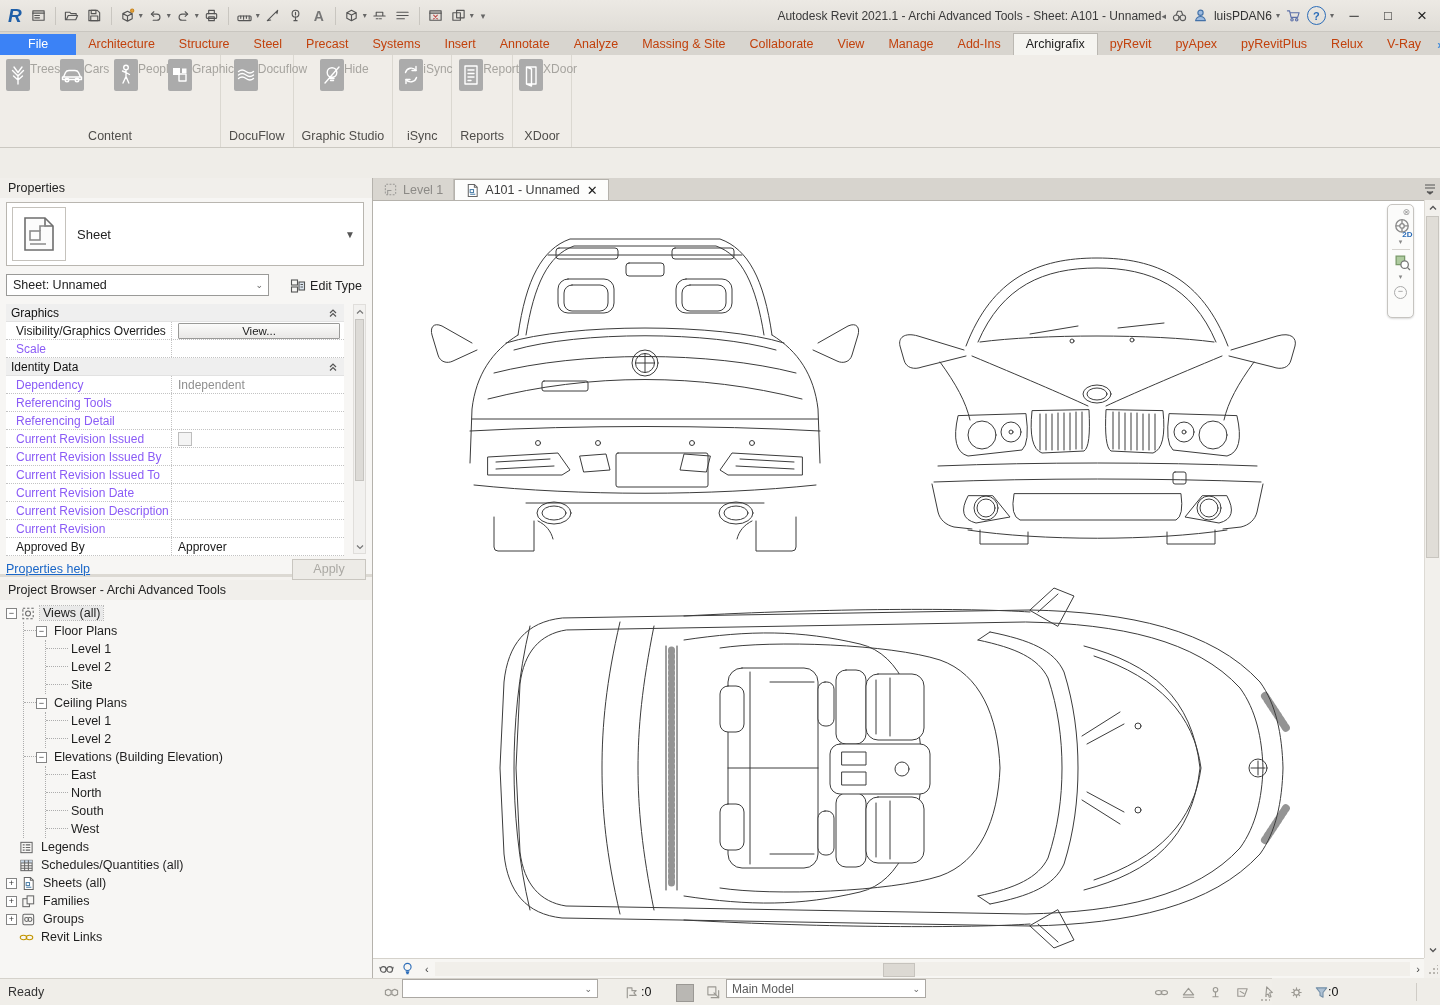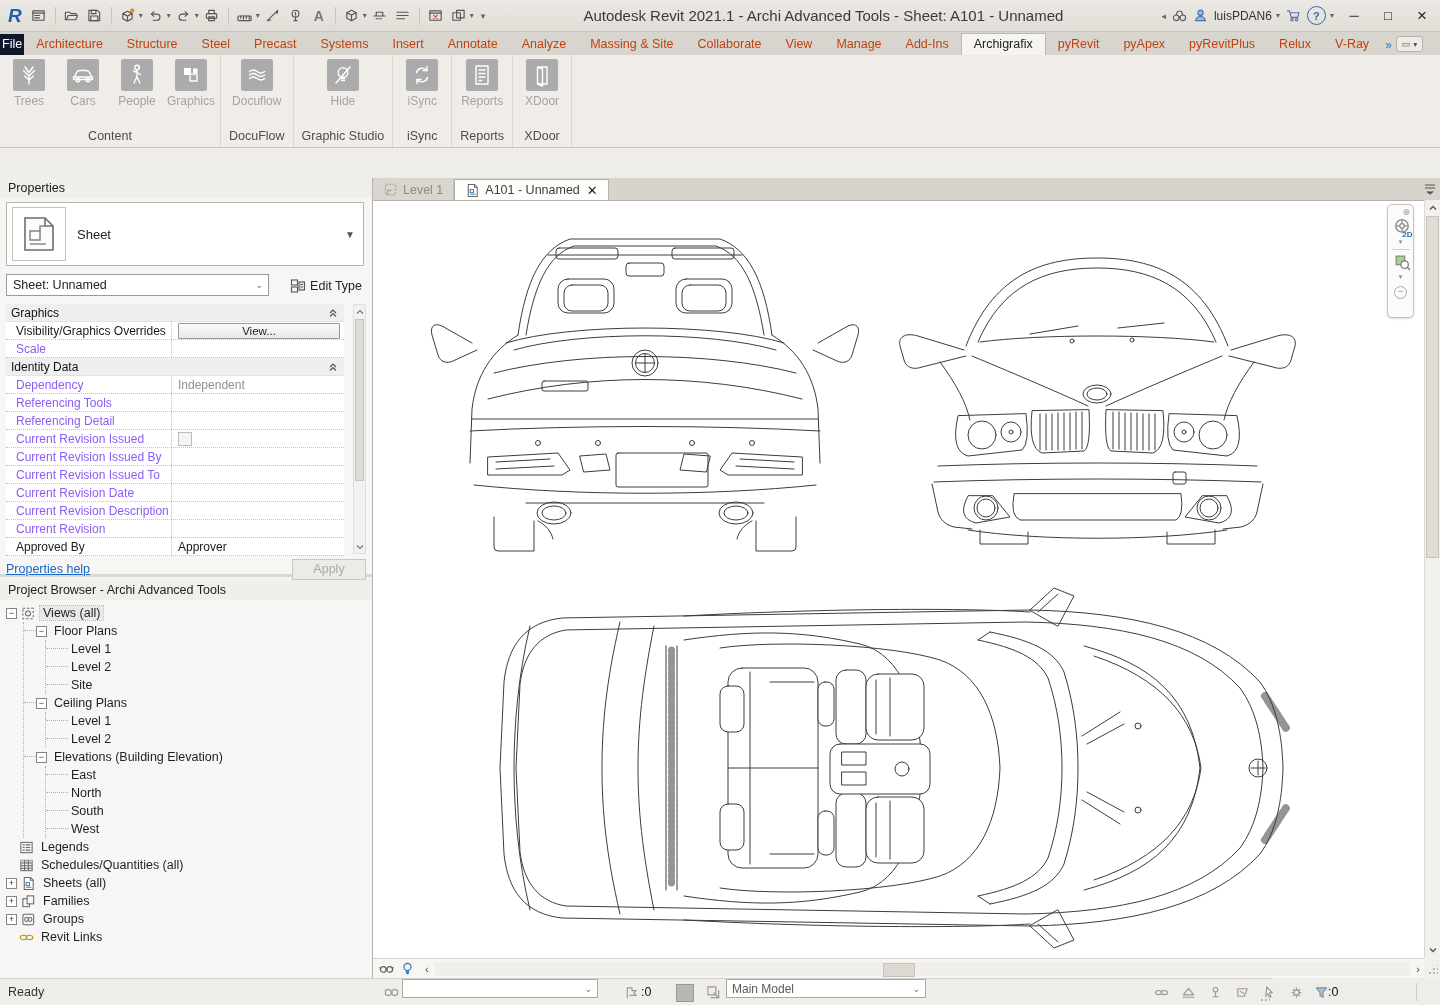--- a/index.html
+++ b/index.html
@@ -10,40 +10,40 @@
   .ic{display:inline-flex;align-items:center;justify-content:center;color:#5a5a5a}
   .ic svg{width:15px;height:15px}
   
   .titlebar{position:absolute;left:0;top:0;width:1440px;height:32px;
     background:linear-gradient(#ECE9E4,#E0DDD7);display:flex;align-items:center;border-bottom:1px solid #C9C6C0;box-sizing:border-box;}
   .qat{display:flex;align-items:center;gap:3px;padding-left:6px}
   .rlogo{font-weight:bold;font-style:italic;font-size:19px;color:#1F5FA8;padding:0 4px 0 2px;cursor:pointer}
   .qbtn{width:20px;height:22px;display:inline-flex;align-items:center;justify-content:center;color:#555;border-radius:2px}
   .qsep{width:1px;height:18px;background:#C9C6C0;margin:0 3px}
   .ddv{font-size:8px;color:#666;margin-left:-2px}
-  .wtitle{flex:1;text-align:center;font-size:15px;color:#3A3A3A;white-space:nowrap;overflow:hidden}
+  .wtitle{flex:1;text-align:right;font-size:12px;color:#3A3A3A;white-space:nowrap;overflow:hidden}
   .tright{display:flex;align-items:center;gap:6px;padding-right:4px}
   .uname{font-size:12px;color:#333}
   .helpq{width:17px;height:17px;border:1.5px solid #2B6CB8;border-radius:50%;color:#2B6CB8;font-weight:bold;
     display:inline-flex;align-items:center;justify-content:center;font-size:11px}
   .wbtn{width:28px;height:24px;display:inline-flex;align-items:center;justify-content:center;font-size:13px;color:#222}
   
   .tabbar{position:absolute;left:0;top:32px;width:1440px;height:23px;background:#D8D5CF;display:flex;align-items:flex-end}
   .rtab{padding:3px 12px 4px;font-size:12.5px;color:#c2410c;white-space:nowrap;cursor:pointer}
-  .rtab.file{background:#0f172a;color:#fff;padding:3px 2px 4px}
+  .rtab.file{background:#3b82f6;color:#fff;padding:3px 28px 4px}
   .rtab.active{background:#F5F4F0;color:#222;border:1px solid #BBB8B2;border-bottom:none}
   .tab-over{color:#4a90d9;font-weight:bold;letter-spacing:-2px;margin:0 6px 3px 4px}
   .ribbon-toggle{border:1px solid #B5B2AC;background:#EDEBE6;border-radius:3px;height:16px;margin-bottom:3px;
     display:inline-flex;align-items:center;gap:3px;font-size:8px;color:#555;padding:0 5px}
   
   .ribbon{position:absolute;left:0;top:55px;width:1440px;height:93px;background:#F0EDE8;border-bottom:1px solid #CBC8C1;
     box-sizing:border-box;display:flex}
   .rpanel{display:flex;flex-direction:column;border-right:1px solid #DBD8D1;padding:4px 6px 0;box-sizing:border-box}
   .rbtns{flex:1;display:flex;gap:8px;justify-content:center}
-  .rbtn{display:flex;flex-direction:column;align-items:center;width:46px;cursor:default}
+  .rbtn{display:flex;flex-direction:row;width:46px;cursor:default}
   .ribico{width:32px;height:32px;background:#ABABAB;border-radius:2px;display:flex;align-items:center;justify-content:center;color:#fff}
   .ribico svg{width:24px;height:24px}
   .rbl{font-size:12px;color:#A6A49F;margin-top:3px;white-space:nowrap}
   .pname{text-align:center;font-size:12.5px;color:#4F4D4A;padding:3px 2px 4px;white-space:nowrap}
   
   .leftpane{position:absolute;left:0;top:178px;width:373px;bottom:27px;background:#F4F2EF;border-right:1px solid #B5B2AC;box-sizing:border-box}
   .palette{position:absolute;left:0;right:0;background:#F7F6F4}
   .pal-title{height:20px;line-height:20px;padding-left:8px;font-size:12.5px;color:#222;background:#F1EFEB}
   .props{top:0;height:399px;border-bottom:3px solid #DCD9D3;box-sizing:border-box}
   .typesel{position:absolute;left:6px;top:24px;width:358px;height:64px;background:#fff;border:1px solid #B9B6B0;display:flex;align-items:center;box-sizing:border-box}

